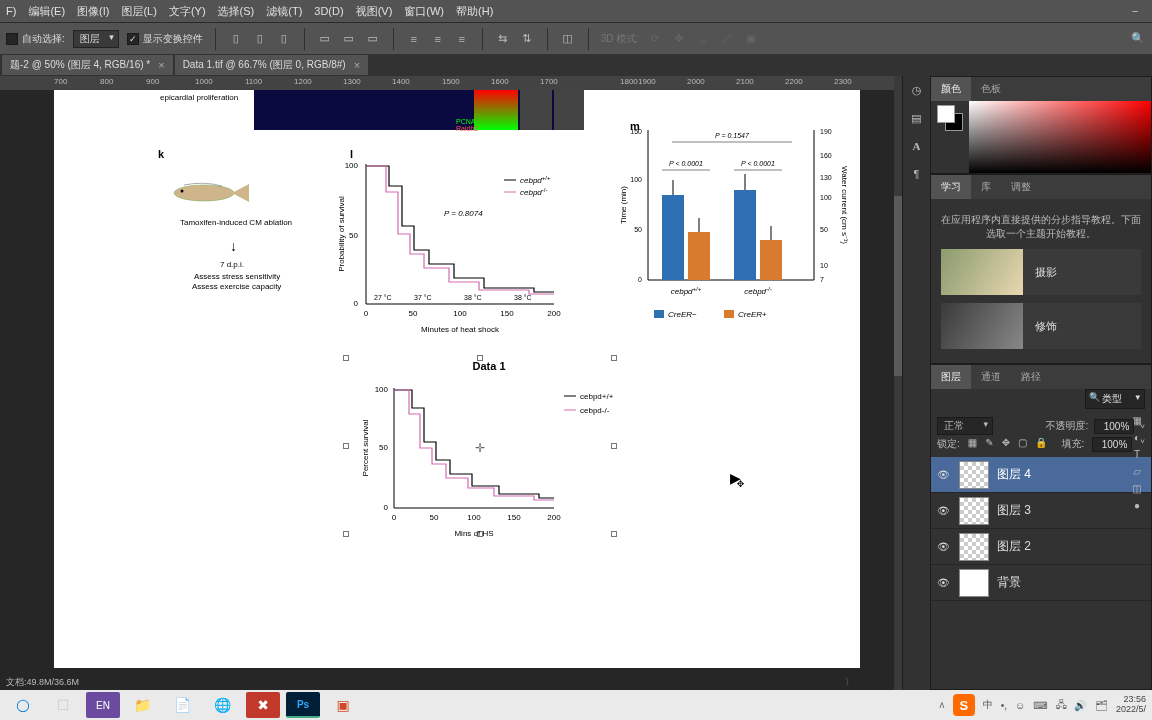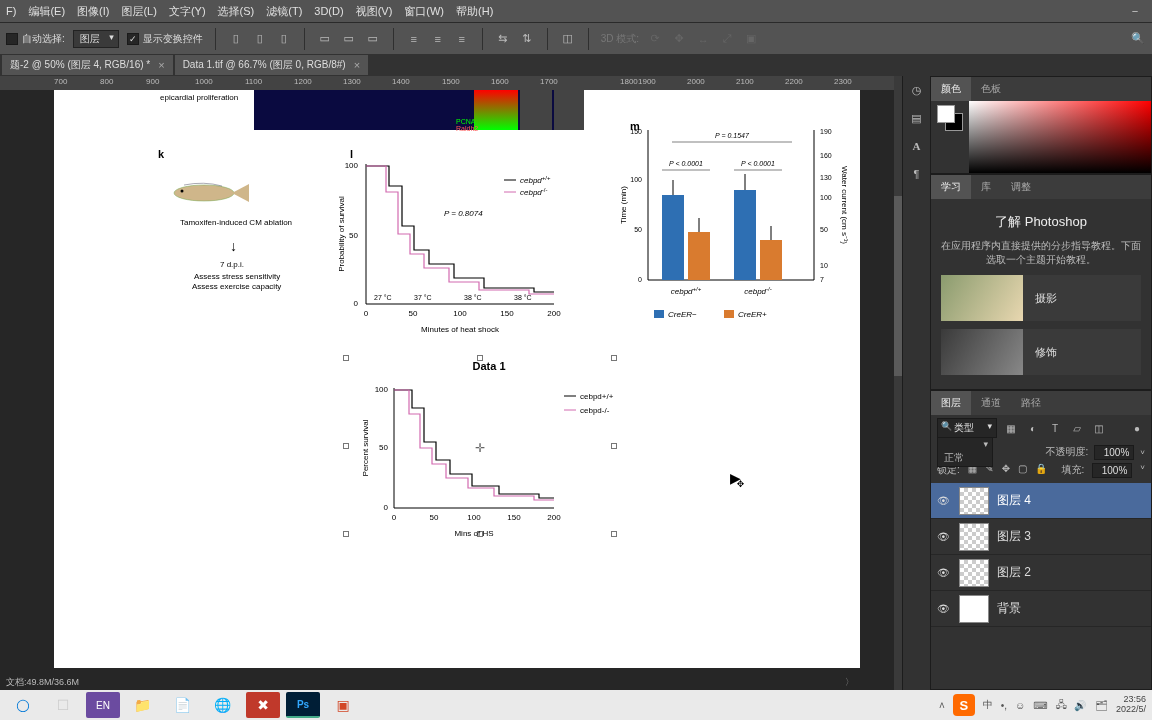--- a/index.html
+++ b/index.html
@@ -62,28 +62,28 @@
 .learn-panel { flex: 0 0 190px; }
 .learn-body { padding: 14px 10px; text-align: center; }
 .learn-body h3 { font-size: 13px; color: #eee; margin-bottom: 8px; font-weight: normal; }
 .learn-body p { font-size: 10px; color: #bbb; line-height: 1.4; }
 .learn-item { display: flex; align-items: center; margin-top: 8px; background: #3a3a3a; height: 46px; }
 .learn-item .thumb { width: 82px; height: 46px; background: linear-gradient(120deg, #8a9b6e, #e8d7b0); }
 .learn-item .thumb.dark { background: linear-gradient(120deg, #3a3a3a, #888); }
 .learn-item .lbl { padding-left: 12px; font-size: 11px; color: #ddd; }
 
 .layers-panel { flex: 1; font-size: 10px; }
-.layers-toolbar { height: 26px; display: flex; align-items: center; padding: 0 6px; gap: 6px; }
+.layers-toolbar { height: 26px; display: flex; align-items: flex-end; padding: 0 6px; gap: 6px; flex-direction: column; }
 .layers-toolbar .kind { background: #262626; border: 1px solid #1a1a1a; padding: 2px 22px 2px 16px; font-size: 10px; color: #ddd; position: relative; }
 .layers-toolbar .kind::before { content: "🔍"; position: absolute; left: 3px; top: 2px; font-size: 9px; }
 .layers-toolbar .kind::after { content: "▾"; position: absolute; right: 4px; top: 2px; font-size: 9px; }
 .layers-toolbar .ficon { width: 16px; height: 16px; display: flex; align-items: center; justify-content: center; color: #bbb; font-size: 10px; }
 .layers-row2 { height: 22px; display: flex; align-items: center; padding: 0 6px; gap: 6px; font-size: 10px; color: #bbb; }
 .layers-row2 input { width: 40px; background: #262626; border: 1px solid #1a1a1a; color: #ddd; font-size: 10px; text-align: right; padding: 1px 4px; }
-.layers-row2 .blend { background: #262626; border: 1px solid #1a1a1a; padding: 13px 28px 1px 6px; position: relative; }
+.layers-row2 .blend { background: #262626; border: 1px solid #1a1a1a; padding: 1px 28px 1px 6px; position: relative; }
 .layers-row2 .blend::after { content: "▾"; position: absolute; right: 4px; top: 1px; font-size: 9px; }
 .lock-row { height: 20px; display: flex; align-items: flex-start; padding: 0 6px; gap: 8px; font-size: 10px; color: #bbb; }
 .lock-row .licon { font-size: 10px; }
 .lock-row input { width: 40px; background: #262626; border: 1px solid #1a1a1a; color: #ddd; font-size: 10px; text-align: right; padding: 1px 4px; }
 .layer-list { }
 .layer { height: 36px; display: flex; align-items: center; padding: 0 6px; gap: 8px; border-bottom: 1px solid #262626; }
 .layer.selected { background: #4a6a9c; }
 .layer .eye { width: 14px; color: #ddd; }
 .layer .thumb { width: 30px; height: 28px; background: #fff; border: 1px solid #888; background-image: repeating-conic-gradient(#ccc 0% 25%, #fff 0% 50%); background-size: 8px 8px; }
 .layer .thumb.white { background: #fff; }
@@ -377,21 +377,20 @@
           </div>
       </div>
 
       <div class="panel learn-panel">
         <div class="panel-tabs">
           <span class="active">学习</span>
           <span>库</span>
           <span>调整</span>
         </div>
         <div class="learn-body">
-          <h3>了解 Photoshop</h3>
           <p>在应用程序内直接提供的分步指导教程。下面选取一个主题开始教程。</p>
           <div class="learn-item">
             <div class="thumb"></div>
             <div class="lbl">摄影</div>
           </div>
           <div class="learn-item">
             <div class="thumb dark"></div>
             <div class="lbl">修饰</div>
           </div>
         </div>

